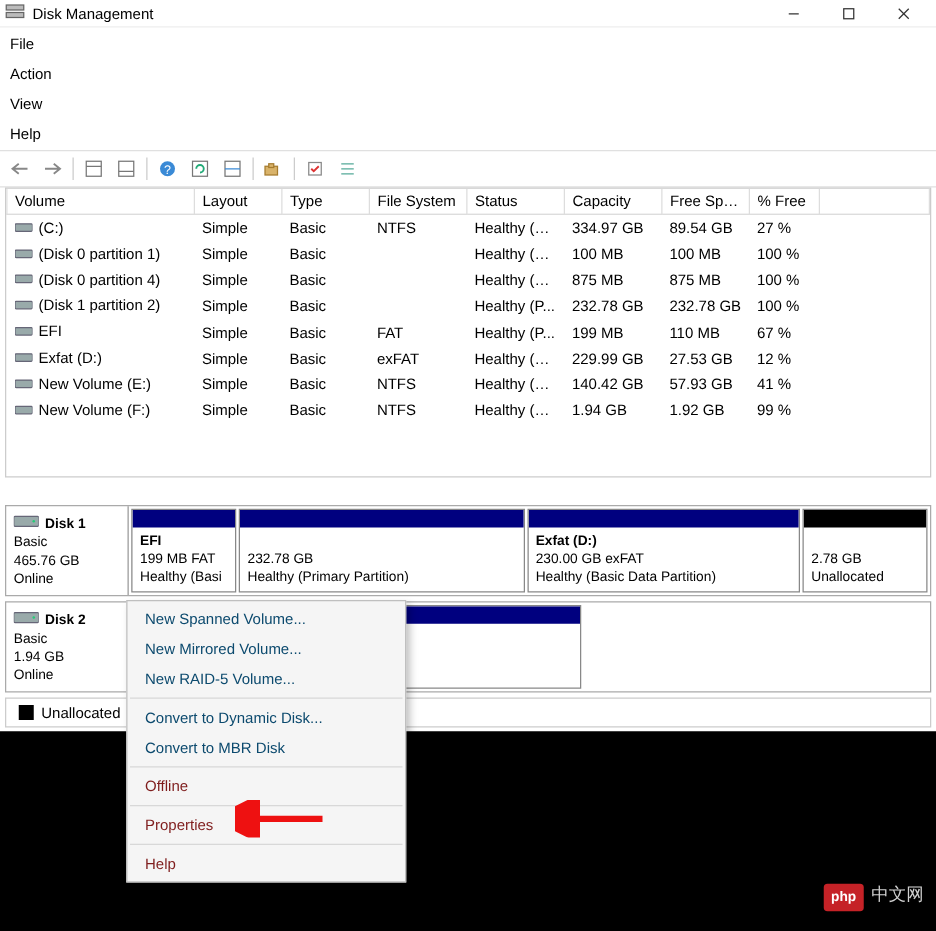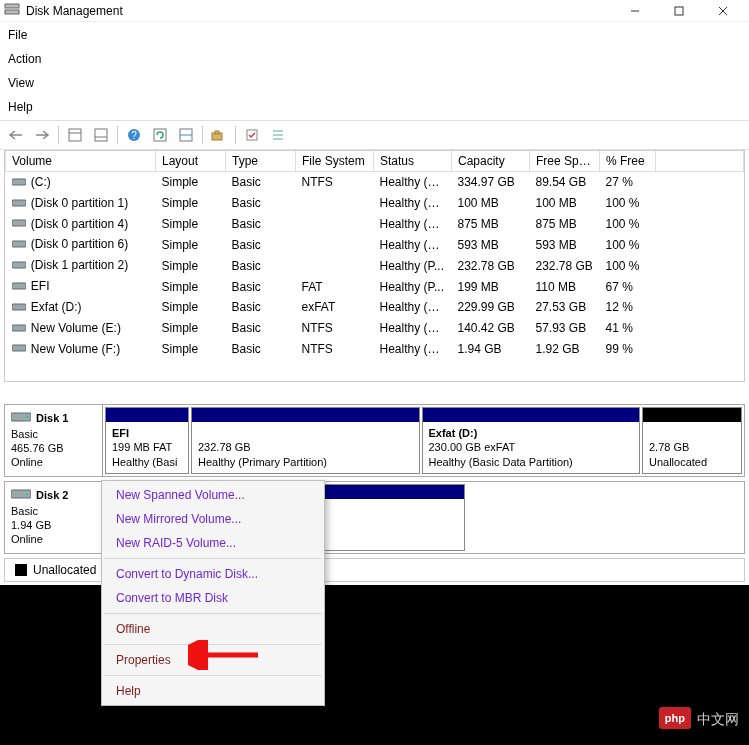--- a/index.html
+++ b/index.html
@@ -77,36 +77,36 @@
     display:flex; align-items:center; gap:6px;
     padding: 4px 10px; border:1px solid #ccc; margin: 4px;
   }
   .legend-sw { width:12px; height:12px; background:#000; }
   .black-foot {
     position:absolute; left:0; right:0; top:585px; bottom:0;
     background:#000;
   }
   .watermark {
     position:absolute; right:10px; bottom:16px;
-    display:flex; align-items:flex-end; gap:6px;
+    display:flex; align-items:flex-start; gap:6px;
     color:#d0d0d0; font-size:14px; font-weight:500;
   }
   .wm-badge {
     background:#c52227; color:#fff; font-size:11px; font-weight:bold;
     padding:5px 6px; border-radius:3px;
   }
   .context-menu {
     position:absolute; left:101px; top:480px;
     width:224px; background:#f5f5f5;
     border:1px solid #bfbfbf; box-shadow: 3px 3px 6px rgba(0,0,0,.25);
     padding: 2px 0;
     font-size: 12px;
   }
   .context-menu .mi { padding: 5px 14px; color:#7f1d1d; }
-  .context-menu .mi.dis { color:#6d28d9; }
+  .context-menu .mi.dis { color:#0c4a6e; }
   .context-menu .sep { height:1px; background:#d8d8d8; margin:3px 2px; }
   .arrow {
     position:absolute; left:188px; top:640px; pointer-events:none;
   }
   .disk-gap { height:6px; }
   .bold { font-weight:bold; }
 </style>
 </head>
 <body>
 
@@ -265,33 +265,20 @@
         <tr>
           <td><span class="vol-icon"><svg width="14" height="10">
                 <rect x="0" y="2" width="14" height="6" rx="1" fill="#9aa" stroke="#667"></rect>
               </svg></span> <span>(Disk 0 partition 4)</span></td>
           <td>Simple</td>
           <td>Basic</td>
           <td></td>
           <td>Healthy (R...</td>
           <td>875 MB</td>
           <td>875 MB</td>
-          <td>100 %</td>
-          <td></td>
-        </tr>
-        <tr>
-          <td><span class="vol-icon"><svg width="14" height="10">
-                <rect x="0" y="2" width="14" height="6" rx="1" fill="#9aa" stroke="#667"></rect>
-              </svg></span> <span>(Disk 0 partition 6)</span></td>
-          <td>Simple</td>
-          <td>Basic</td>
-          <td></td>
-          <td>Healthy (R...</td>
-          <td>593 MB</td>
-          <td>593 MB</td>
           <td>100 %</td>
           <td></td>
         </tr>
         <tr>
           <td><span class="vol-icon"><svg width="14" height="10">
                 <rect x="0" y="2" width="14" height="6" rx="1" fill="#9aa" stroke="#667"></rect>
               </svg></span> <span>(Disk 1 partition 2)</span></td>
           <td>Simple</td>
           <td>Basic</td>
           <td></td>

